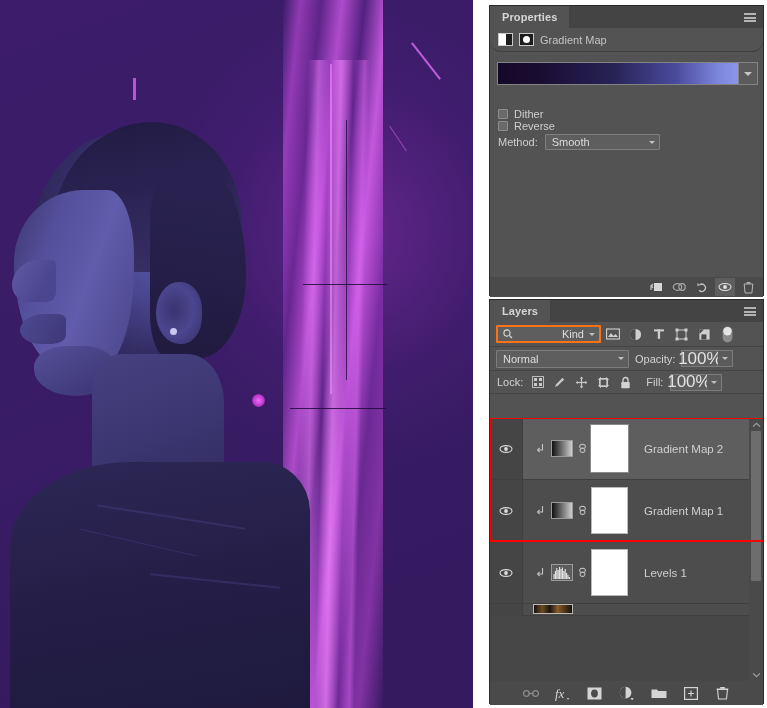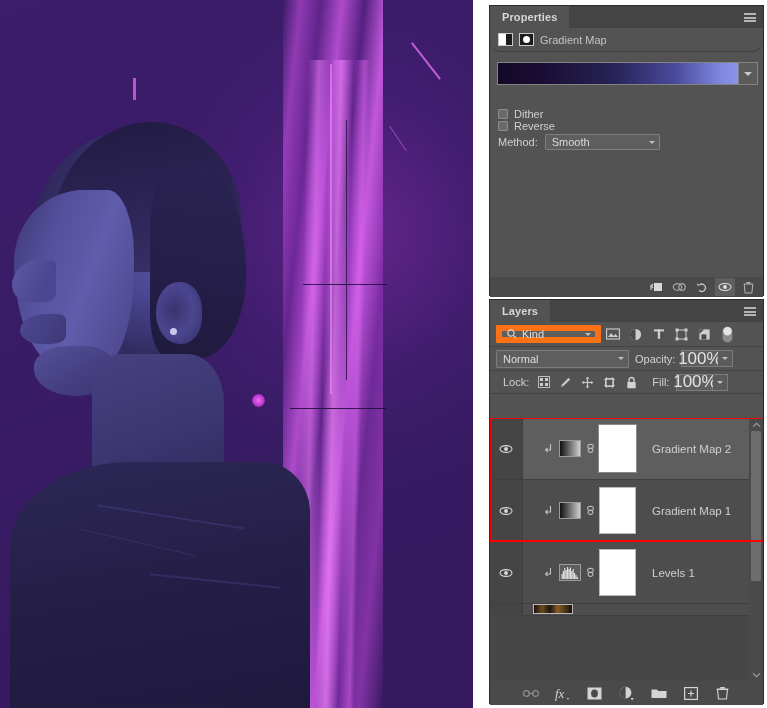--- a/index.html
+++ b/index.html
@@ -216,23 +216,23 @@
   #layers {
     left: 489px; top: 299px; width: 275px; height: 405px;
   }
   .layers-body { background: #535353; height: 383px; position: relative; }
 
   .filter-row {
     height: 25px; display: flex; align-items: center; gap: 0px;
     padding: 0 6px; border-bottom: 1px solid #444;
   }
   .kind-select {
-    width: 105px; height: 18px; background: #5e5e5e; border: 6px solid #f97316;
+    width: 105px; height: 18px; background: #5e5e5e; border: 2px solid #f97316;
     border-radius: 1px; display: flex; align-items: center; gap: 5px;
-    padding: 0 4px 0 5px; color: #dedede; font-size: 11px;
+    padding: 0 4px 0 5px; color: #dedede; font-size: 11px; text-align: right;
   }
   .kind-select .lbl { flex: 1; }
   .fbtn { width: 23px; height: 20px; display: flex; align-items: center; justify-content: center; }
 
   .blend-row {
     height: 24px; display: flex; align-items: center; gap: 6px;
     padding: 0 6px; border-bottom: 1px solid #444;
   }
   .blend-select {
     width: 133px; height: 18px; background: #5e5e5e; border: 1px solid #7c7c7c; border-radius: 1px;
@@ -244,42 +244,42 @@
     width: 37px; height: 17px; background: #5e5e5e; border: 1px solid #7c7c7c;
     color: #e2e2e2; font-size: 17px; display: flex; align-items: center; justify-content: center;
   }
   .num-stepper {
     width: 15px; height: 17px; background: #5b5b5b; border: 1px solid #7c7c7c; border-left: none;
     display: flex; align-items: center; justify-content: center;
   }
 
   .lock-row {
     height: 23px; display: flex; align-items: center; gap: 7px;
-    padding: 0 13px; border-bottom: 1px solid #444;
+    padding: 0 7px; border-bottom: 1px solid #444;
   }
   .lock-lbl { color: #d2d2d2; font-size: 11px; }
   .lockbtn { width: 15px; height: 15px; display: flex; align-items: center; justify-content: center; }
 
   
   .layer-list {
     position: absolute; left: 0; top: 96px; right: 0; bottom: 24px;
     overflow: hidden; background: #474747;
   }
   .layer-row {
     height: 62px; display: flex; align-items: center;
     border-bottom: 1px solid #3f3f3f;
     background: #4d4d4d;
     position: relative;
   }
   .layer-row.selected { background: #5e5e5e; }
   .eye-cell {
     width: 33px; height: 100%; display: flex; align-items: center; justify-content: center;
     border-right: 1px solid #3f3f3f; background: #454545;
   }
-  .layer-inner { flex: 1; display: flex; align-items: center; gap: 0; padding-left: 18px; }
+  .layer-inner { flex: 1; display: flex; align-items: center; gap: 0; padding-left: 10px; }
   .clip-arrow { width: 14px; display:flex; align-items:center; justify-content:center; }
   .mini-thumb {
     width: 22px; height: 17px; border: 1px solid #9b9b9b; margin-left: 4px;
   }
   .grad-mini { background: linear-gradient(90deg,#111 0%, #cfcfcf 100%); }
   .link-icon { width: 18px; display: flex; align-items: center; justify-content: center; }
   .mask-thumb {
     width: 37px; height: 47px; background: #ffffff; border: 1px solid #b9b9b9;
   }
   .mask-thumb.focus { border: 2px solid #ffffff; outline: 1px solid #8a8a8a; }

